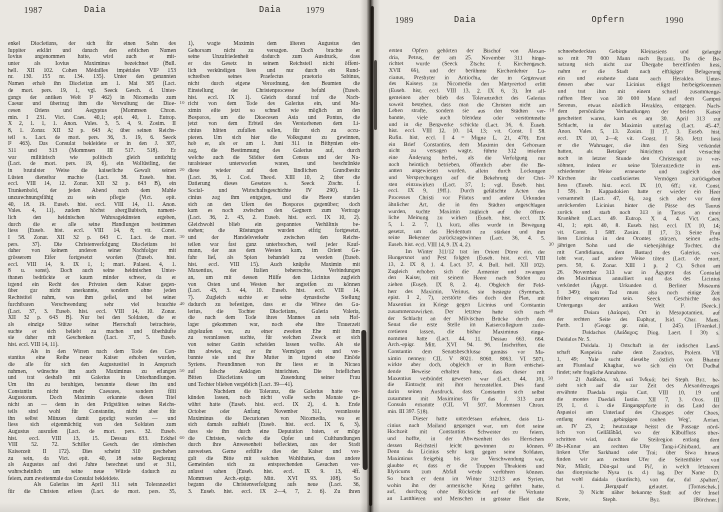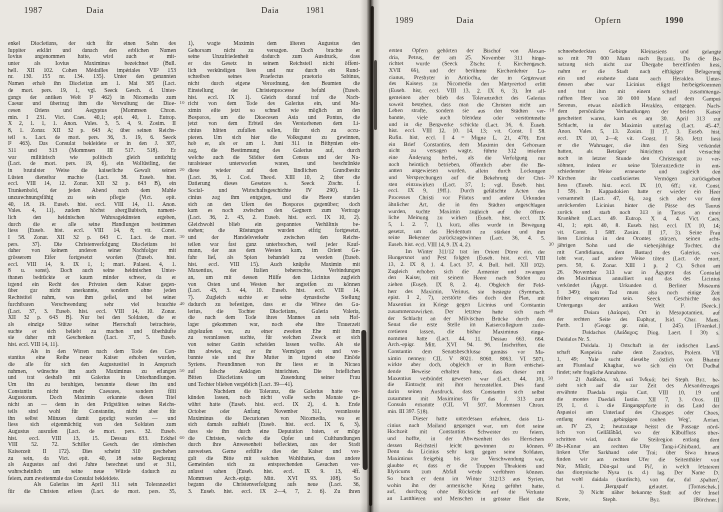--- a/index.html
+++ b/index.html
@@ -10,23 +10,23 @@
     font-family:"Liberation Serif","DejaVu Serif",serif;
     color:var(--ink);
   }
   .page{position:absolute;top:0;bottom:0;}
   .page.left{left:0;width:364px;}
   .page.right{left:377px;width:346px;}
   .pagehead{position:absolute;left:0;right:0;height:12px;}
   .page.left  .pagehead{top:5px;}
   .page.right .pagehead{top:15px;}
   .pagehead span{position:absolute;font-size:8.5px;line-height:10px;letter-spacing:.4px;white-space:nowrap;}
-  .pagehead .t{width:90px;text-align:center;}
+  .pagehead .t{width:90px;text-align:center;font-family:Liberation Mono, monospace;}
   .page.left  .num1{left:24px;}  .page.left  .t1{left:50px;}  .page.left  .t2{left:225px;} .page.left  .num2{left:306px;}
-  .page.right .num1{left:8px;margin-left:10px;}   .page.right .t1{left:43px;}  .page.right .t2{left:186px;} .page.right .num2{left:288px;font-weight:bold;}
+  .page.right .num1{left:8px;margin-left:10px;}   .page.right .t1{left:43px;}  .page.right .t2{left:186px;} .page.right .num2{left:288px;}
   .textblock{position:absolute;display:flex;height:456px;}
   .page.left  .textblock{top:40px;left:8px;width:352px;}
   .page.right .textblock{top:47px;left:12px;width:332px;transform:rotate(.25deg);transform-origin:0 0;}
   .col{overflow:hidden;}
   .page.left  .col.c1{width:168px;} .page.left  .col.c2{width:172px;}
   .page.right .col.c1{width:157px;} .page.right .col.c2{width:163px;}
   .ln{
     font-size:5.6px;line-height:6.7px;height:6.7px;overflow:hidden;
     text-align:justify;text-align-last:justify;white-space:pre-wrap;
   }
@@ -47,21 +47,21 @@
 </head>
 <body>
 
 <div>
 
   <section class="page left">
     <header class="pagehead">
       <span class="num1">1987</span>
       <span class="t t1">Daia</span>
       <span class="t t2">Daia</span>
-      <span class="num2">1981</span>
+      <span class="num2">1979</span>
     </header>
     <div class="textblock">
       <div class="col c1">
           <div class="ln">enkel Diocletians, der sich für einen Sohn des</div>
           <div class="ln">Iuppiter erklärt und danach den erblichen Namen</div>
           <div class="ln">Iovius angenommen hatte, wird auch er mit-</div>
           <div class="ln">unter als Iovius Maximinus bezeichnet (Bull.</div>
           <div class="ln">hell. XII 102. Cohen Médailles impériales VII² 153</div>
           <div class="ln">nr. 130. 155 nr. 134. 135). Unter den genannten</div>
           <div class="ln">Namen erhob ihn Diocletian am 1. Mai 305 (Lact.</div>

